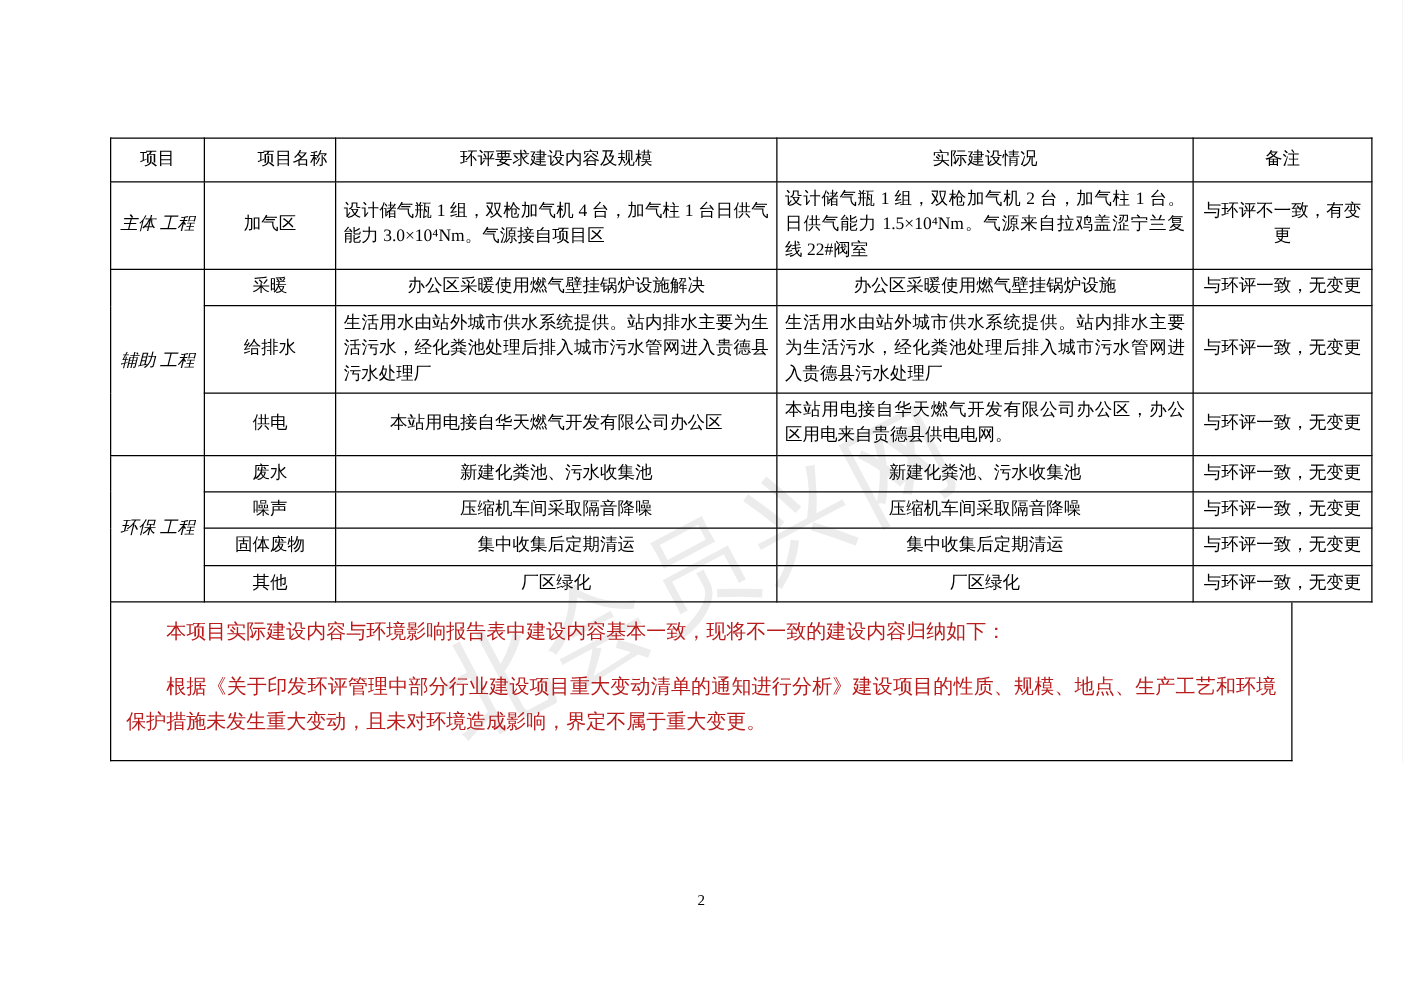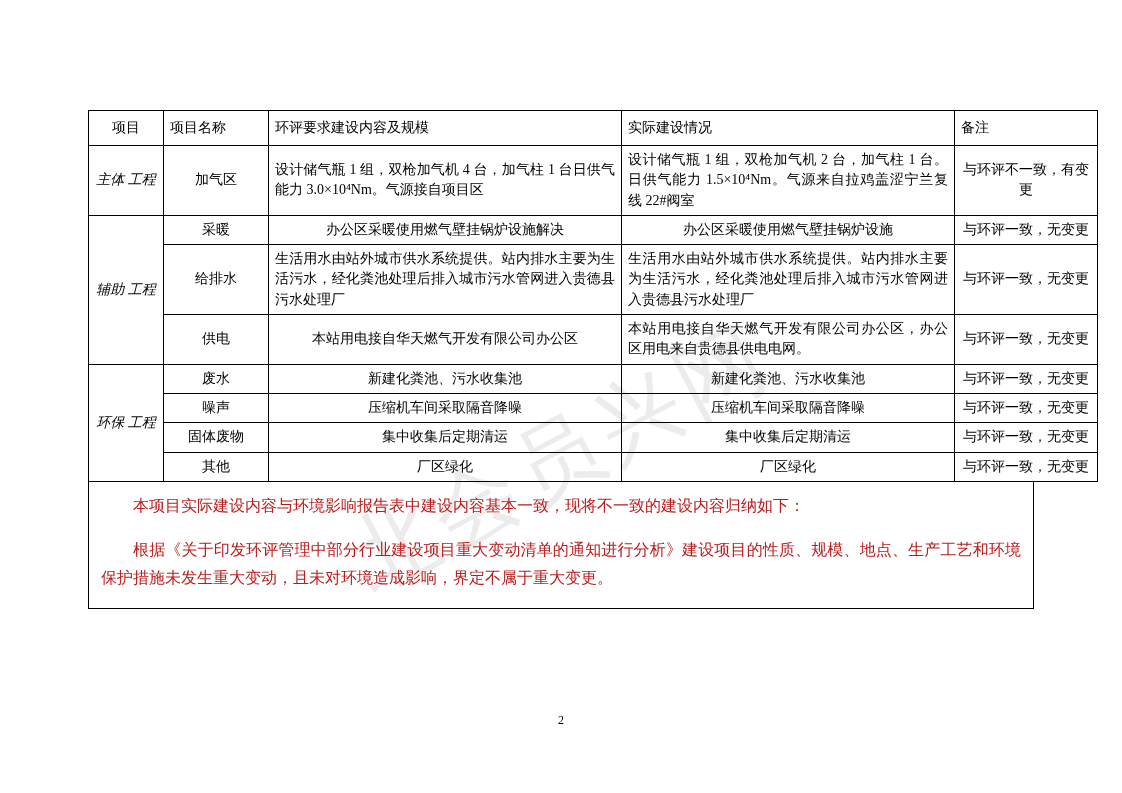--- a/index.html
+++ b/index.html
@@ -30,26 +30,26 @@
   table.main td, table.main th {
     border: 1px solid #000000;
     font-weight: normal;
     padding: 4px 6px;
     font-size: 14px;
     line-height: 1.45;
     color: #000000;
     vertical-align: middle;
   }
   .c-cat { width: 62px; text-align: center; }
-  .c-name { width: 92px; text-align: left; }
+  .c-name { width: 92px; text-align: right; }
   .c-eia { width: 340px; }
   .c-actual { width: 320px; }
   .c-remark { width: 130px; }
 
-  thead td { text-align: left; height: 26px; }
+  thead td { text-align: center; height: 26px; }
 
   .ctr { text-align: center; }
   .just { text-align: justify; text-align-last: left; }
 
   .vcat {
     text-align: center;
     font-size: 14px;
     line-height: 1.5;
     font-style: italic;
   }

